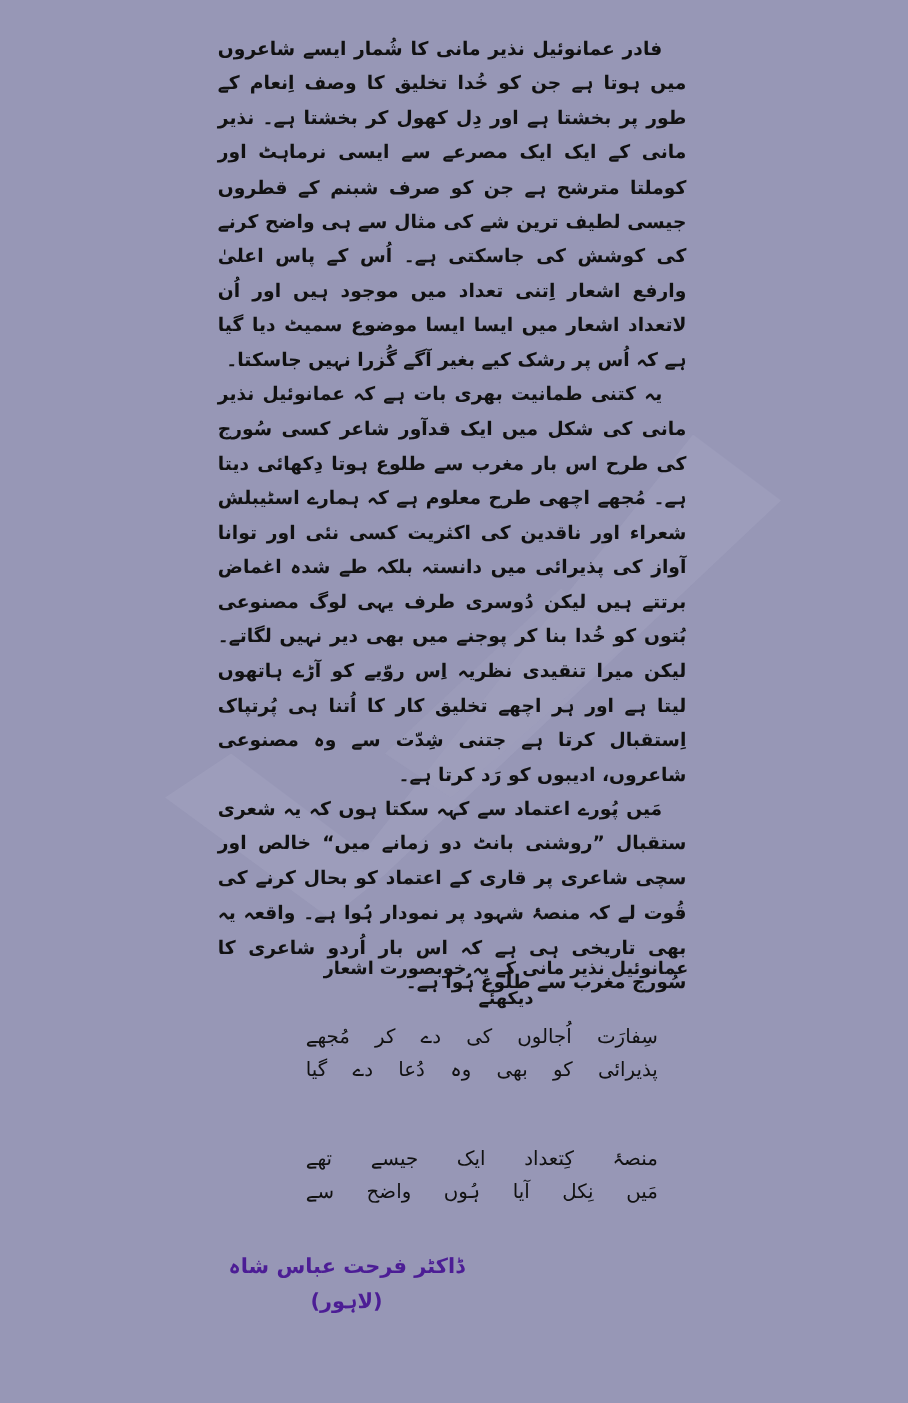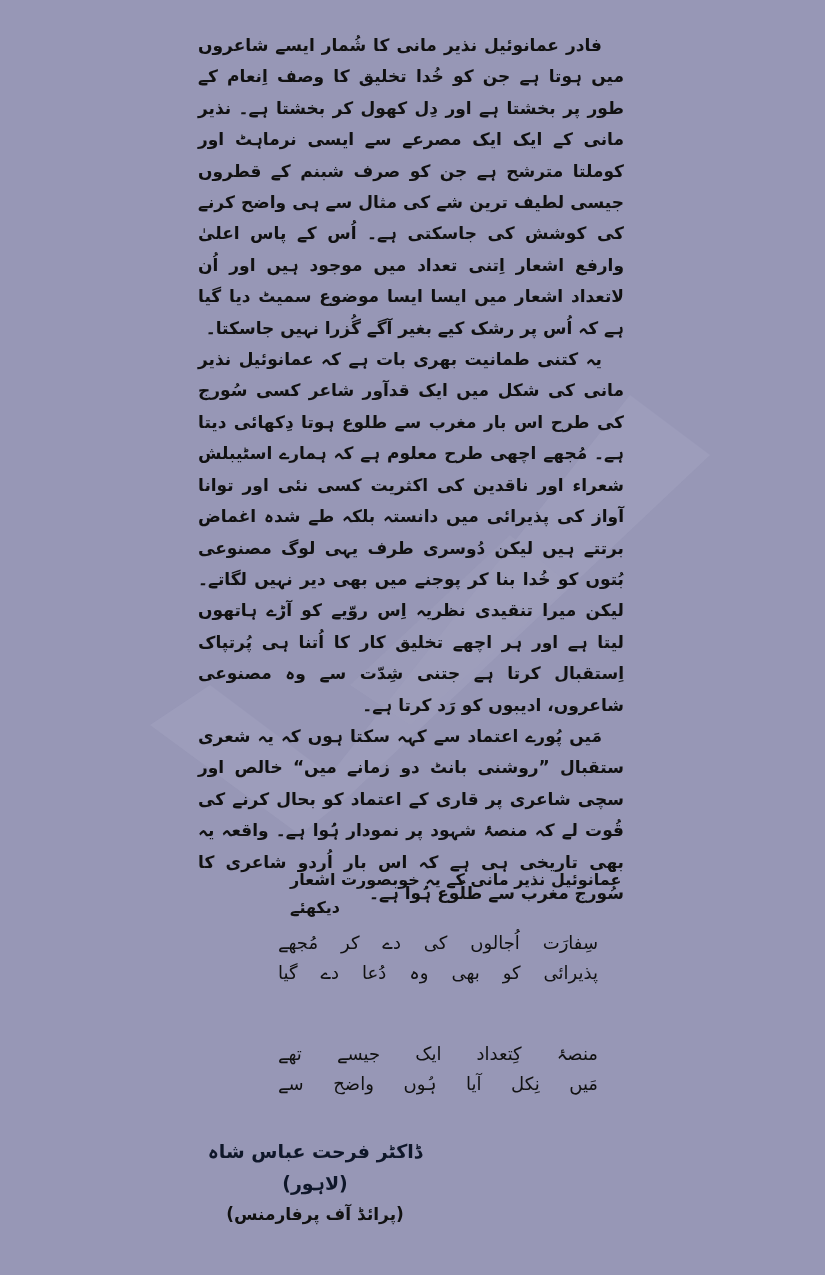--- a/index.html
+++ b/index.html
@@ -40,21 +40,21 @@
     }
     .para.indent {
       text-indent: 22px;
     }
     .poem-intro {
       position: absolute;
       left: 290px;
       top: 866px;
       width: 340px;
       direction: rtl;
-      text-align: left;
+      text-align: center;
       font-size: 16px;
       font-weight: bold;
       line-height: 28px;
     }
     .poem {
       position: absolute;
       left: 278px;
       width: 320px;
       direction: rtl;
       text-align: right;
@@ -70,21 +70,21 @@
     .poem.p2 { top: 1039px; }
     .signature {
       position: absolute;
       left: 200px;
       top: 1135px;
       width: 230px;
       direction: rtl;
       text-align: center;
     }
     .sig-name {
-      color: #0f172a;
+      color: #4c1d95;
       font-size: 19px;
       font-weight: bold;
       line-height: 32px;
     }
     .sig-title {
       color: #111;
       font-size: 17px;
       font-weight: bold;
       line-height: 30px;
     }
@@ -161,14 +161,13 @@
     <span>نِکل </span>
     <span>آیا </span>
     <span>ہُوں </span>
     <span>واضح </span>
     <span>سے </span>
   </div>
 </div>
 
 <div class="signature">
   <div class="sig-name">ڈاکٹر فرحت عباس شاہ (لاہور) </div>
-  <div class="sig-title">(پرائڈ آف پرفارمنس) </div>
 </div>
 
 </body></html>

